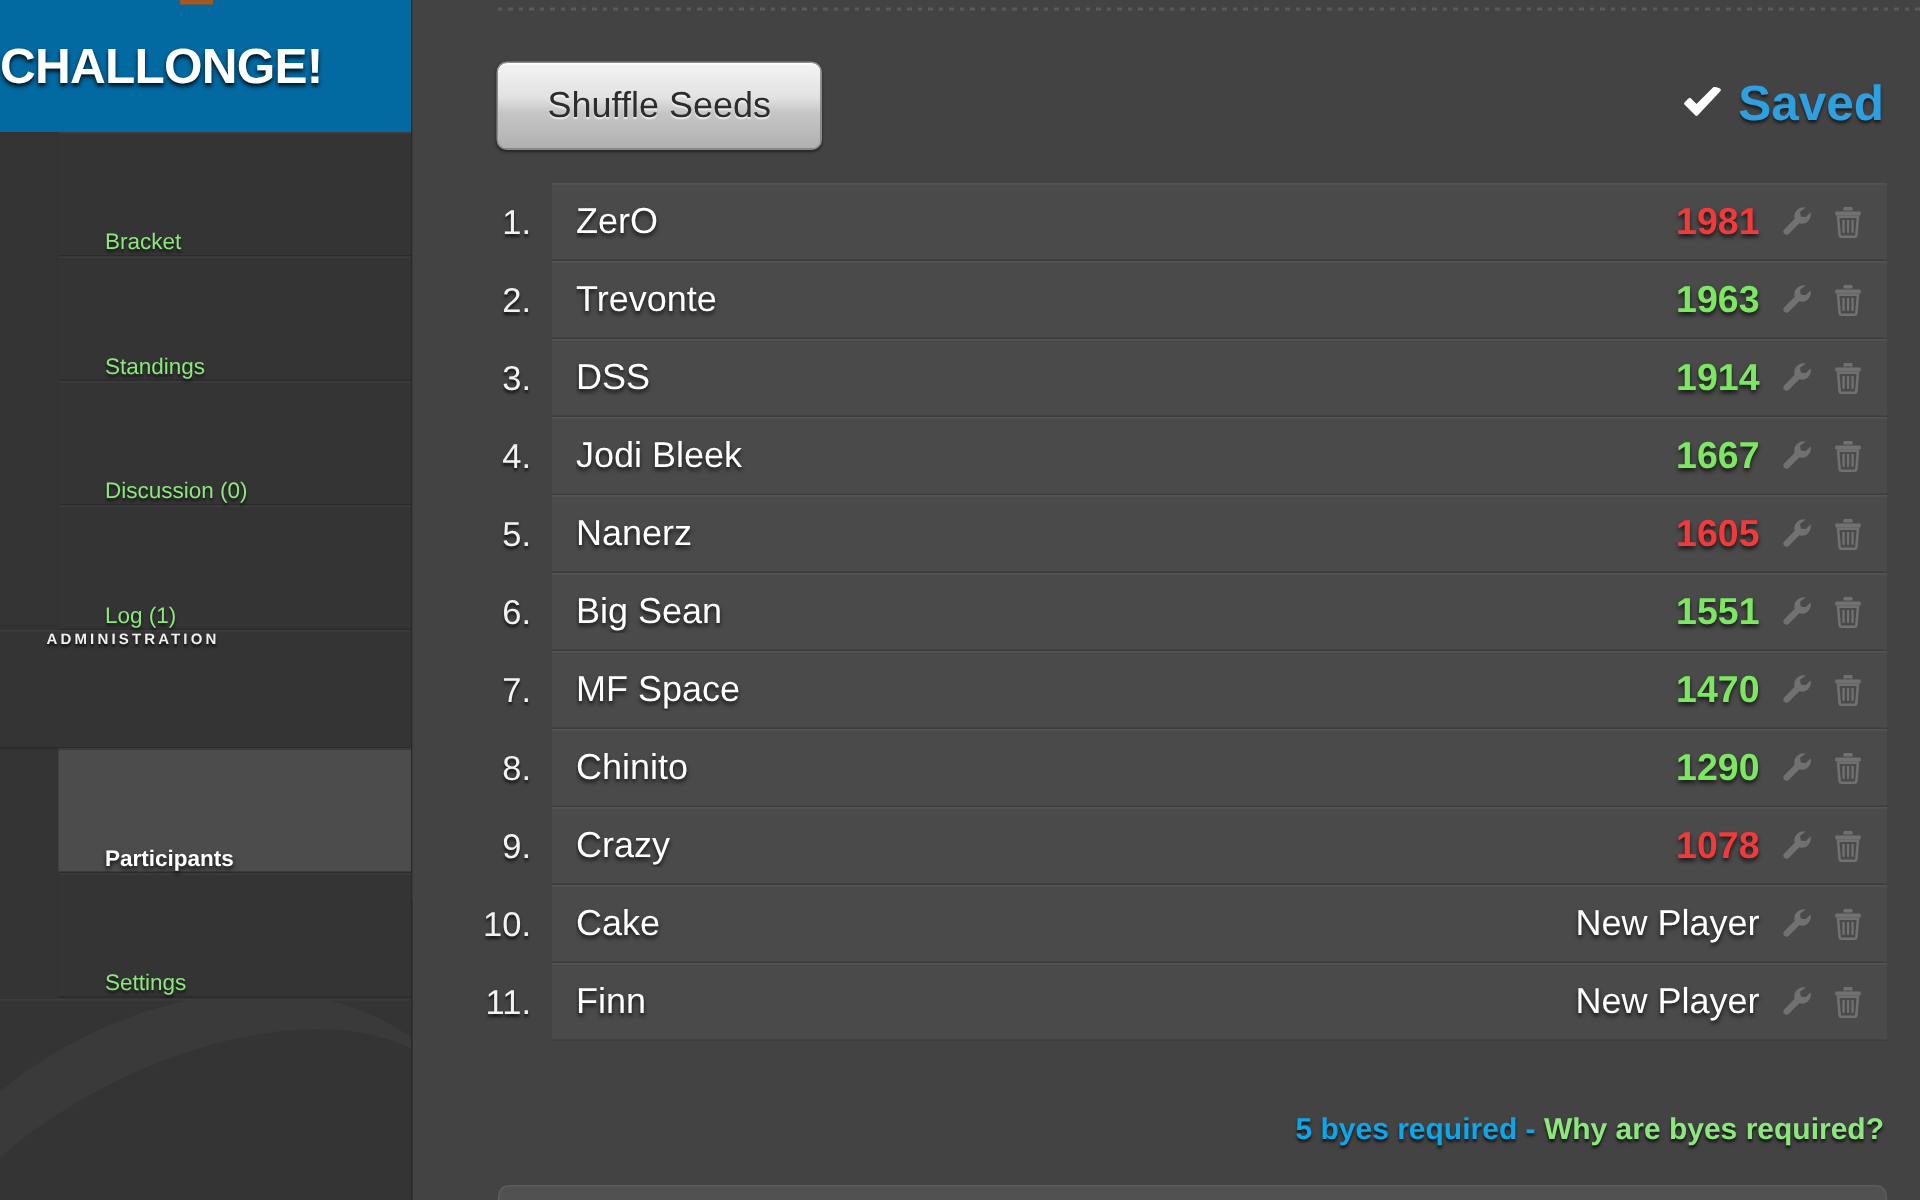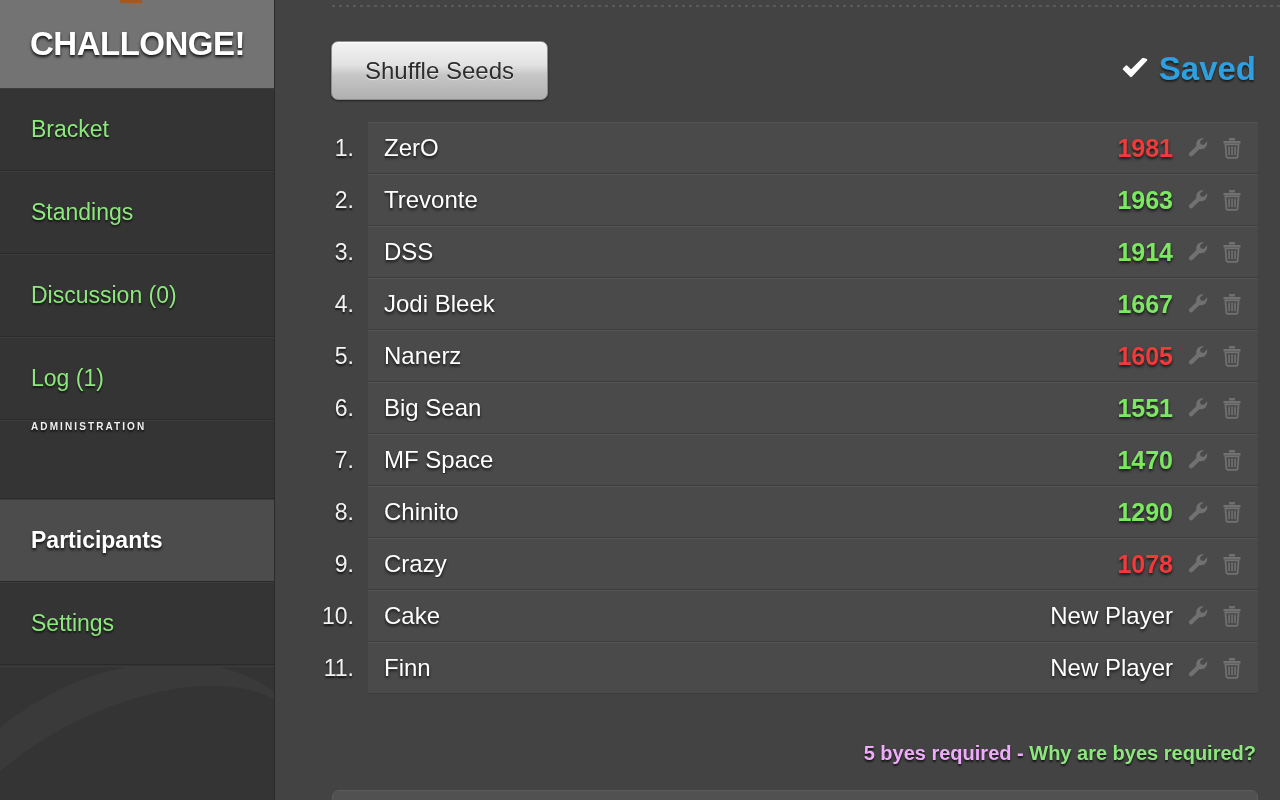--- a/index.html
+++ b/index.html
@@ -21,40 +21,40 @@
     overflow: hidden;
   }
   .sb-topstub {
     position: absolute; left: 120px; top: 0;
     width: 22px; height: 3px;
     background: #a4571f;
   }
   .logo-wrap {
     height: 88px;
     display: flex; align-items: center;
-    padding-left: 30px;
-    background: #737373;
+    background: #0369a1;
   }
   .logo-text {
     color: #ffffff;
     font-size: 33px;
     font-weight: bold;
     letter-spacing: -0.5px;
     text-shadow: 0 2px 3px rgba(0,0,0,0.85);
   }
   .sb-item {
     height: 83px;
-    display: flex; align-items: center;
+    display: flex; align-items: flex-end;
     padding-left: 31px;
     border-top: 1px solid #3c3c3c;
     border-bottom: 1px solid #2b2b2b;
     background: #343434;
-    font-size: 23px;
+    font-size: 15px;
     color: #8ce87c;
     text-shadow: 0 2px 2px rgba(0,0,0,0.6);
+    margin-left: 39px;
   }
   .sb-head {
     height: 79px;
     display: flex; align-items: flex-start;
     padding-left: 31px;
     border-top: 1px solid #3c3c3c;
     border-bottom: 1px solid #2b2b2b;
     background: #343434;
     color: #f0f0f0;
     font-size: 10px;
@@ -180,21 +180,21 @@
   .picons { display: flex; align-items: center; gap: 9px; flex: 0 0 auto; }
   .icon-btn { display: block; cursor: pointer; opacity: 0.62; }
 
   
   .byes {
     position: absolute; right: 24px; top: 742px;
     font-size: 20px; font-weight: bold;
     text-shadow: 0 2px 2px rgba(0,0,0,0.7);
     white-space: nowrap;
   }
-  .byes-text { color: #f0abfc; margin-top: 35px; }
+  .byes-text { color: #0ea5e9; margin-top: 35px; }
   .byes-link { color: #8ce87c; cursor: pointer; }
 
   .bottom-panel {
     position: absolute; left: 57px; top: 790px;
     width: 926px; height: 30px;
     background: #515151;
     border: 1px solid #5c5c5c;
     border-radius: 7px 7px 0 0;
   }
 </style>

